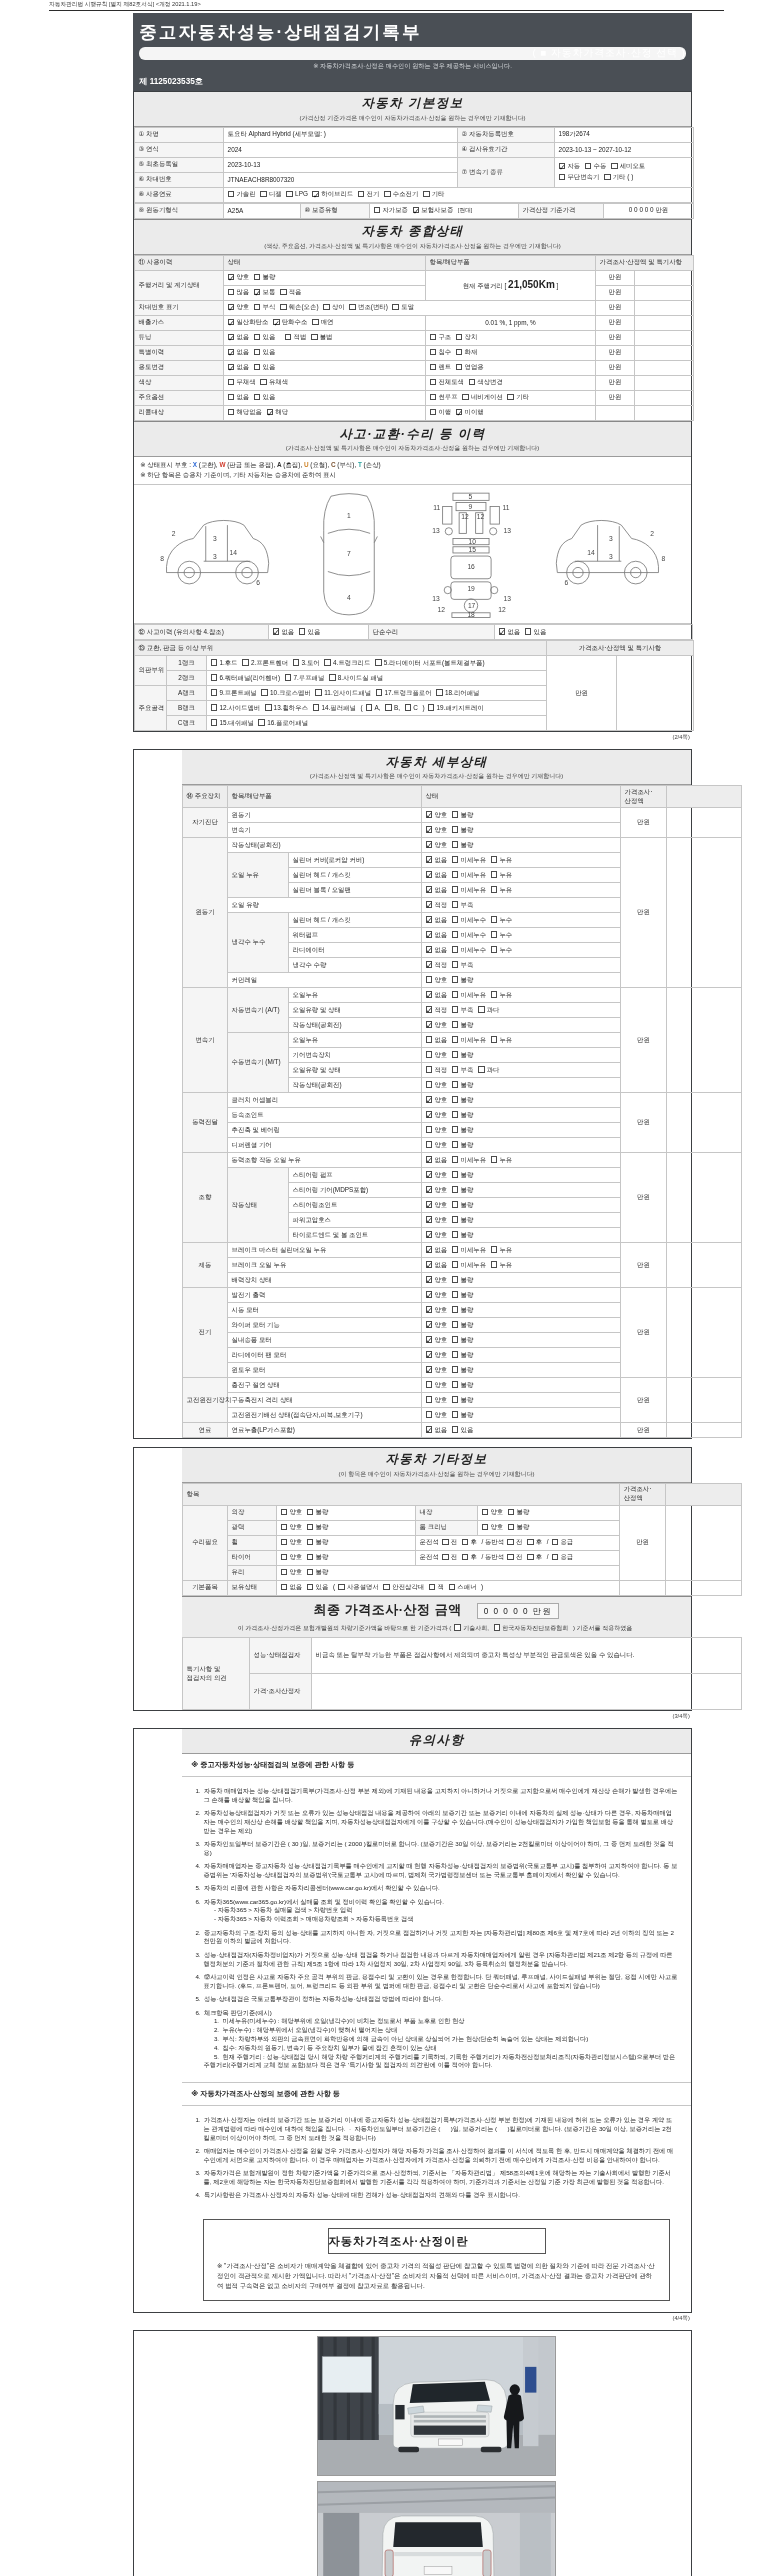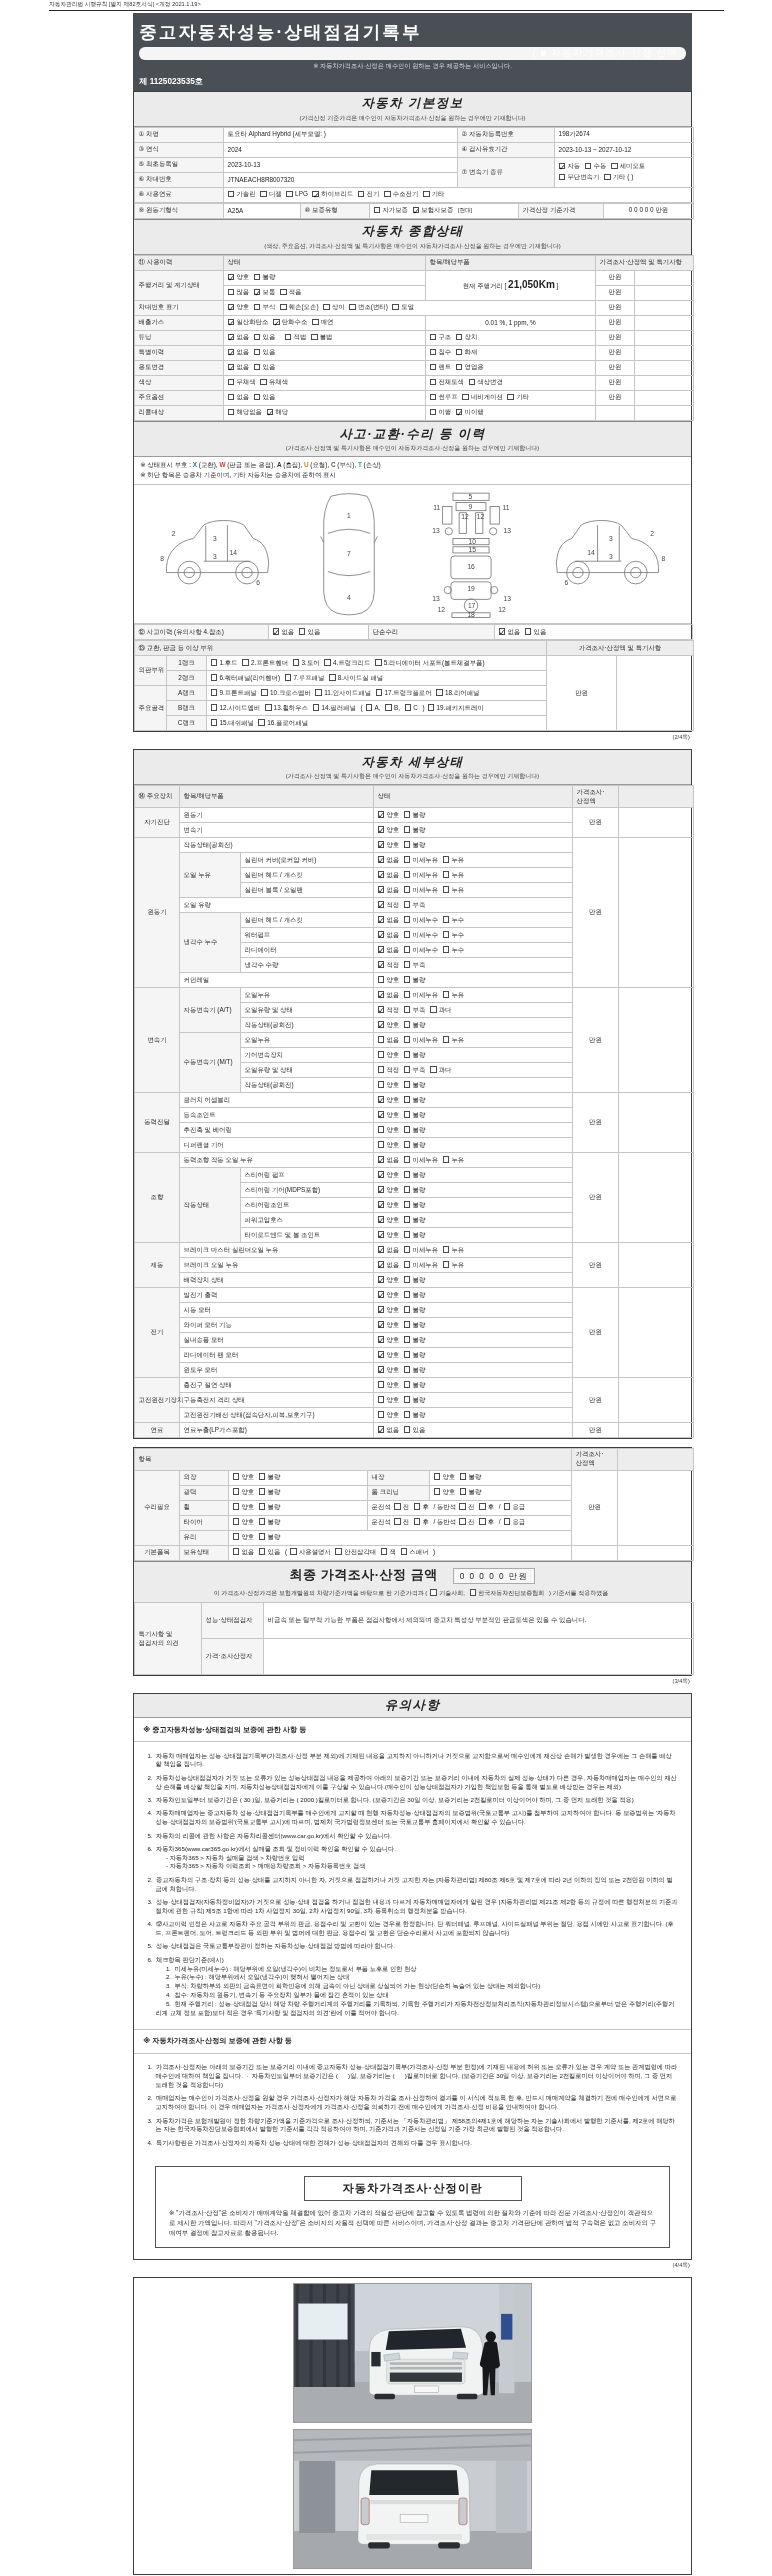--- a/index.html
+++ b/index.html
@@ -10,21 +10,21 @@
   .content{position:absolute;top:13.4px;left:133px;width:559px;}
 
   
   .band{background:#4a4f55;color:#fff;padding:6.2px 6.2px 3.1px 6.2px;}
   .band h1{margin:0;text-align:left;font-size:17.5px;letter-spacing:2.1px;}
   .band .sub{text-align:right;font-size:9.8px;margin-top:3.1px;letter-spacing:1px;border-radius:6px;}
   .band .note{text-align:center;font-size:6.2px;color:#d9dcdf;margin-top:2.6px;}
   .band .docno{font-size:8.2px;font-weight:bold;margin-top:5.2px;}
 
   .box{border:1.5px solid #3c3f42;background:#fff;}
-  .mt{margin-top:7.2px;}
+  .mt{margin-top:7.2px;padding-left:48px;}
   .sec-head{background:#ebebeb;text-align:center;padding:3.6px 0 3.1px 0;border-bottom:0.5px solid #9b9b9b;}
   .sec-head h2{margin:0;font-size:12.4px;letter-spacing:1.5px;font-weight:bold;font-style:italic;}
   .sec-head .note{font-size:6px;color:#3c3c3c;margin-top:1.5px;}
 
   table{width:100%;border-collapse:collapse;table-layout:fixed;}
   td,th{border:0.5px solid #c6c6c6;padding:1.5px 3.6px;font-size:6.4px;vertical-align:middle;word-break:keep-all;}
   th{background:#ededed;font-weight:normal;text-align:left;}
   .lab,.dev,.sub,.sub2,.rank{background:#f5f5f5;}
   .dev,.rank{text-align:center;}
   .price{text-align:center;}
@@ -50,21 +50,21 @@
   .finband{background:#ececec;border-top:1px solid #888;padding:4.1px 5.2px;text-align:center;}
   .finband .t{font-size:13px;font-weight:bold;letter-spacing:0.5px;margin-right:13px;}
   .finband .amt{display:inline-block;border:0.5px solid #aaa;background:#f7f7f7;padding:1.5px 6.2px;font-size:8.2px;letter-spacing:1.5px;}
   .finband .n{font-size:6px;margin-top:3.6px;color:#333;}
   .nt-head{font-size:7.2px;font-weight:bold;padding:6.2px 9.3px;border-bottom:0.5px solid #c6c6c6;}
   .nt-body{padding:5.2px 13.4px 7.2px 13.4px;}
   .notice-item{font-size:6.2px;line-height:1.42;margin:4.6px 0;white-space:pre-wrap;text-indent:-8.2px;padding-left:8.2px;color:#1d1d1d;}
   .nt-sep{border-top:0.5px solid #c6c6c6;}
 
   .pricing-box{border:1px solid #555;margin:7.2px 20.6px 11.3px 20.6px;padding:0 0 7.2px 0;}
-  .pricing-title{border:1px solid #555;width:216px;margin:8.2px auto 5.2px auto;text-align:center;font-size:11.3px;font-weight:bold;padding:4.1px 0;letter-spacing:1px;}
+  .pricing-title{border:1px solid #555;width:216px;margin:8.2px auto 5.2px auto;text-align:left;font-size:11.3px;font-weight:bold;padding:4.1px 0;letter-spacing:1px;}
   .pricing-text{font-size:6.4px;line-height:1.55;padding:2.1px 13.4px;white-space:pre-wrap;}
 
   .photos .ph{display:block;margin:5.2px auto;border:0.5px solid #9a9a9a;}
 </style>
 </head>
 <body>
 
 <div class="formref">자동차관리법 시행규칙 [별지 제82호서식] &lt;개정 2021.1.19&gt;</div>
 <div class="toprule"></div>
 
@@ -602,20 +602,24 @@
             <td class="item" colspan="2">연료누출(LP가스포함)</td>
             <td><span class="cb-item"><span class="cb ck"></span><span class="cb-lab">없음</span></span><span class="cb-item"><span class="cb"></span><span class="cb-lab">있음</span></span></td>
             <td class="price">만원</td>
             <td class="note"></td>
           </tr>
         </tbody>
     </table>
   </div>
 
   <div class="box mt">
+    <div class="sec-head">
+      <h2>자동차 기타정보</h2>
+      <div class="note">(이 항목은 매수인이 자동차가격조사·산정을 원하는 경우에만 기재합니다)</div>
+    </div>
     <table>
       <colgroup>
           <col style="width:45px">
           <col style="width:49px">
           <col style="width:139px">
           <col style="width:62px">
           <col style="width:142px">
           <col style="width:46px">
           <col style="width:76px">
         </colgroup>

